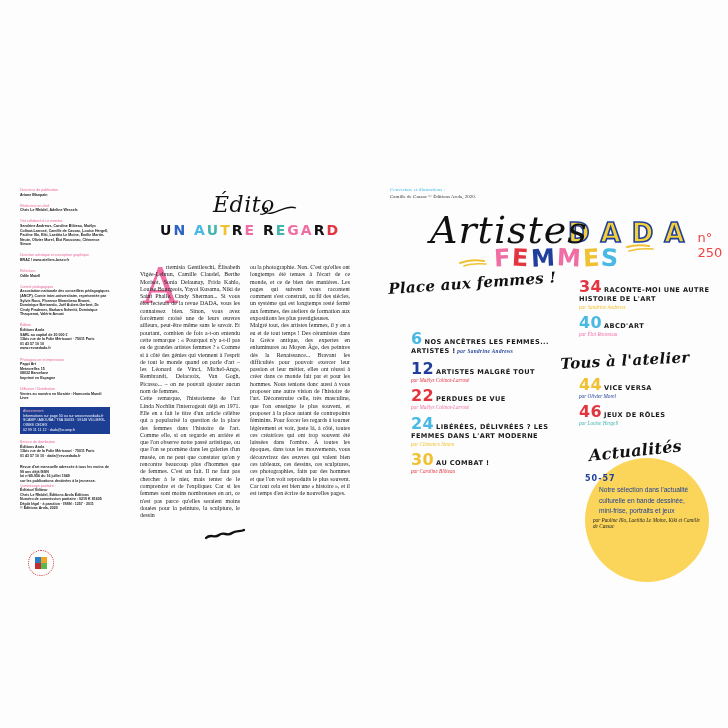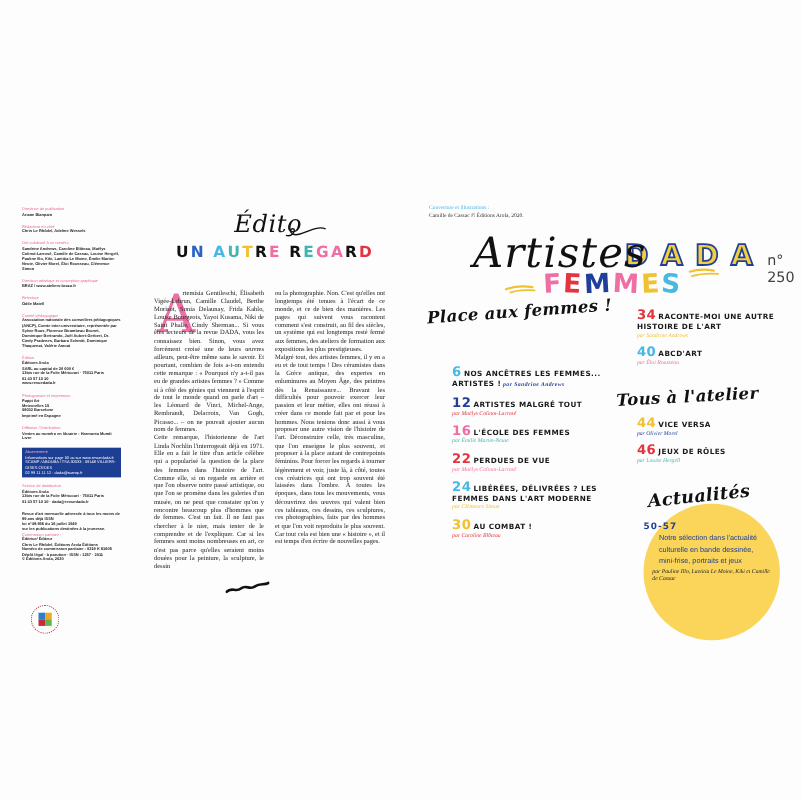--- a/index.html
+++ b/index.html
@@ -45,41 +45,41 @@
   .wave { position: absolute; left: 205px; top: 515px; width: 40px; height: 14px; }
 
   
   .credit { position: absolute; left: 390px; top: 174px; font-family: "Liberation Serif", serif; font-size: 5px; line-height: 7px; }
   .credit-label { color: #48b8e4; display: block; }
   .credit-text { color: #333; display: block; }
 
   .dada { position: absolute; left: 568px; top: 170px; display: flex; align-items: baseline; gap: 10px; }
   .dada-letter { font-family: "DejaVu Sans", sans-serif; font-weight: bold; font-size: 26px; color: #f3cf3a;
                  -webkit-text-stroke: 1.6px #1f3f9a; letter-spacing: 1px; }
-  .issue { font-family: "DejaVu Sans", sans-serif; font-size: 13px; color: #404040; margin-left: 2px; margin-top: 48px; }
+  .issue { font-family: "DejaVu Sans", sans-serif; font-size: 13px; color: #ef4444; margin-left: 2px; margin-top: 48px; }
 
   .artistes { position: absolute; left: 430px; top: 196px; font-family: "DejaVu Serif", serif; font-style: italic;
               font-size: 38px; color: #111; letter-spacing: 1px; }
   .femmes { position: absolute; left: 494px; top: 232px; font-family: "DejaVu Sans", sans-serif; font-weight: bold;
             font-size: 24px; letter-spacing: 2px; }
   .femmes span { display: inline-block; }
   .brush-left { position: absolute; left: 458px; top: 245px; width: 30px; height: 10px; }
   .brush-right { position: absolute; left: 625px; top: 231px; width: 30px; height: 10px; }
 
   .section-title { position: absolute; font-family: "DejaVu Serif", serif; font-style: italic; font-weight: bold;
                    color: #111; letter-spacing: 0.3px; }
   .place { left: 389px; top: 268px; font-size: 15px; transform: rotate(-4deg); transform-origin: left bottom; }
   .tous { left: 561px; top: 343px; font-size: 15px; transform: rotate(-3deg); transform-origin: left bottom; }
   .actu { left: 590px; top: 434px; font-size: 16px; transform: rotate(-6deg); transform-origin: left bottom; z-index: 3; }
 
   .toc { position: absolute; }
   .toc-entry { margin-bottom: 8px; }
   .toc-line { font-family: "DejaVu Sans", sans-serif; font-size: 6.6px; font-weight: bold; letter-spacing: 0.4px;
               color: #1a1a1a; text-transform: uppercase; line-height: 9px; display: block; }
-  .toc-num { font-size: 12px; font-weight: bold; margin-right: 2px; }
+  .toc-num { font-size: 16px; font-weight: bold; margin-right: 2px; }
   .toc-author { font-family: "Liberation Serif", serif; font-style: italic; font-size: 5.2px; display: block; line-height: 6.4px; }
   .toc-left { left: 411px; top: 322px; width: 150px; }
   .toc-right-a { left: 579px; top: 270px; width: 145px; }
   .toc-right-b { left: 579px; top: 368px; width: 145px; }
 
   .actu-circle { position: absolute; left: 585px; top: 446px; width: 124px; height: 124px; border-radius: 50%;
                  background: #fad55a; }
   .actu-text { position: absolute; left: 585px; top: 462px; width: 124px; text-align: left; z-index: 2; }
   .actu-pages { font-family: "DejaVu Sans", sans-serif; font-weight: bold; font-size: 8px; color: #1f3f9a; letter-spacing: 1px; display: block; margin-bottom: 2px; }
   .actu-desc { font-family: "Liberation Sans", sans-serif; font-size: 6.6px; line-height: 10.5px; color: #1f3f9a; display: block; padding: 0 14px; }
@@ -213,24 +213,20 @@
   <div class="section-title place">Place aux femmes !</div>
   <div class="toc toc-left" id="toc-left">
       <div class="toc-entry">
         <span class="toc-line"><span class="toc-num" style="color: rgb(72, 184, 228);">6</span>Nos ancêtres les femmes... artistes !<span class="toc-author" style="display: inline; color: rgb(31, 63, 154); text-transform: none;"> par Sandrine Andrews</span></span>
       </div>
       <div class="toc-entry">
         <span class="toc-line"><span class="toc-num" style="color: rgb(31, 63, 154);">12</span>Artistes malgré tout</span>
         <span class="toc-author" style="color: rgb(227, 53, 63);">par Maëlys Colinot-Larrosé</span>
       </div>
       <div class="toc-entry">
-        <span class="toc-line"><span class="toc-num" style="color: rgb(239, 111, 165);">16</span>L'école des femmes</span>
-        <span class="toc-author" style="color: rgb(67, 181, 176);">par Émilie Martin-Neute</span>
-      </div>
-      <div class="toc-entry">
         <span class="toc-line"><span class="toc-num" style="color: rgb(227, 53, 63);">22</span>Perdues de vue</span>
         <span class="toc-author" style="color: rgb(239, 111, 165);">par Maëlys Colinot-Larrosé</span>
       </div>
       <div class="toc-entry">
         <span class="toc-line"><span class="toc-num" style="color: rgb(72, 184, 228);">24</span>Libérées, délivrées ? Les femmes dans l'art moderne</span>
         <span class="toc-author" style="color: rgb(240, 193, 50);">par Clémence Simon</span>
       </div>
       <div class="toc-entry">
         <span class="toc-line"><span class="toc-num" style="color: rgb(240, 193, 50);">30</span>Au combat !</span>
         <span class="toc-author" style="color: rgb(227, 53, 63);">par Caroline Blôteau</span>

